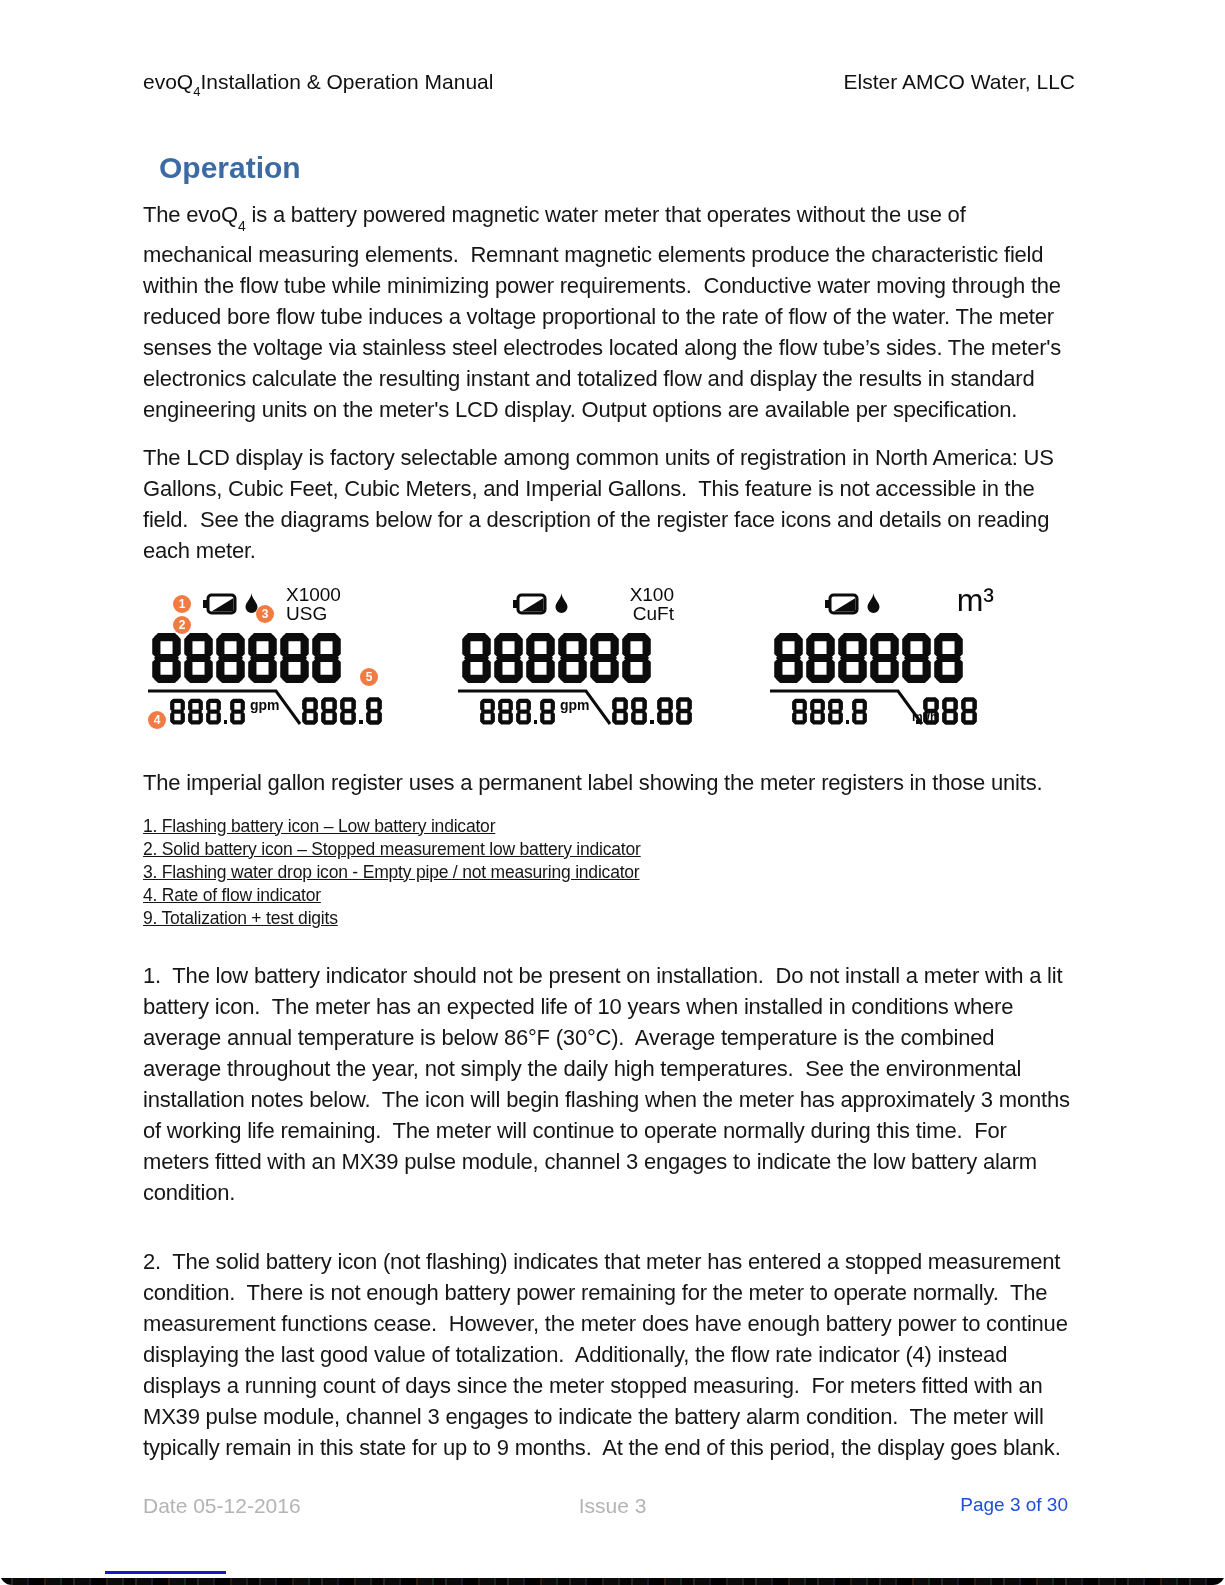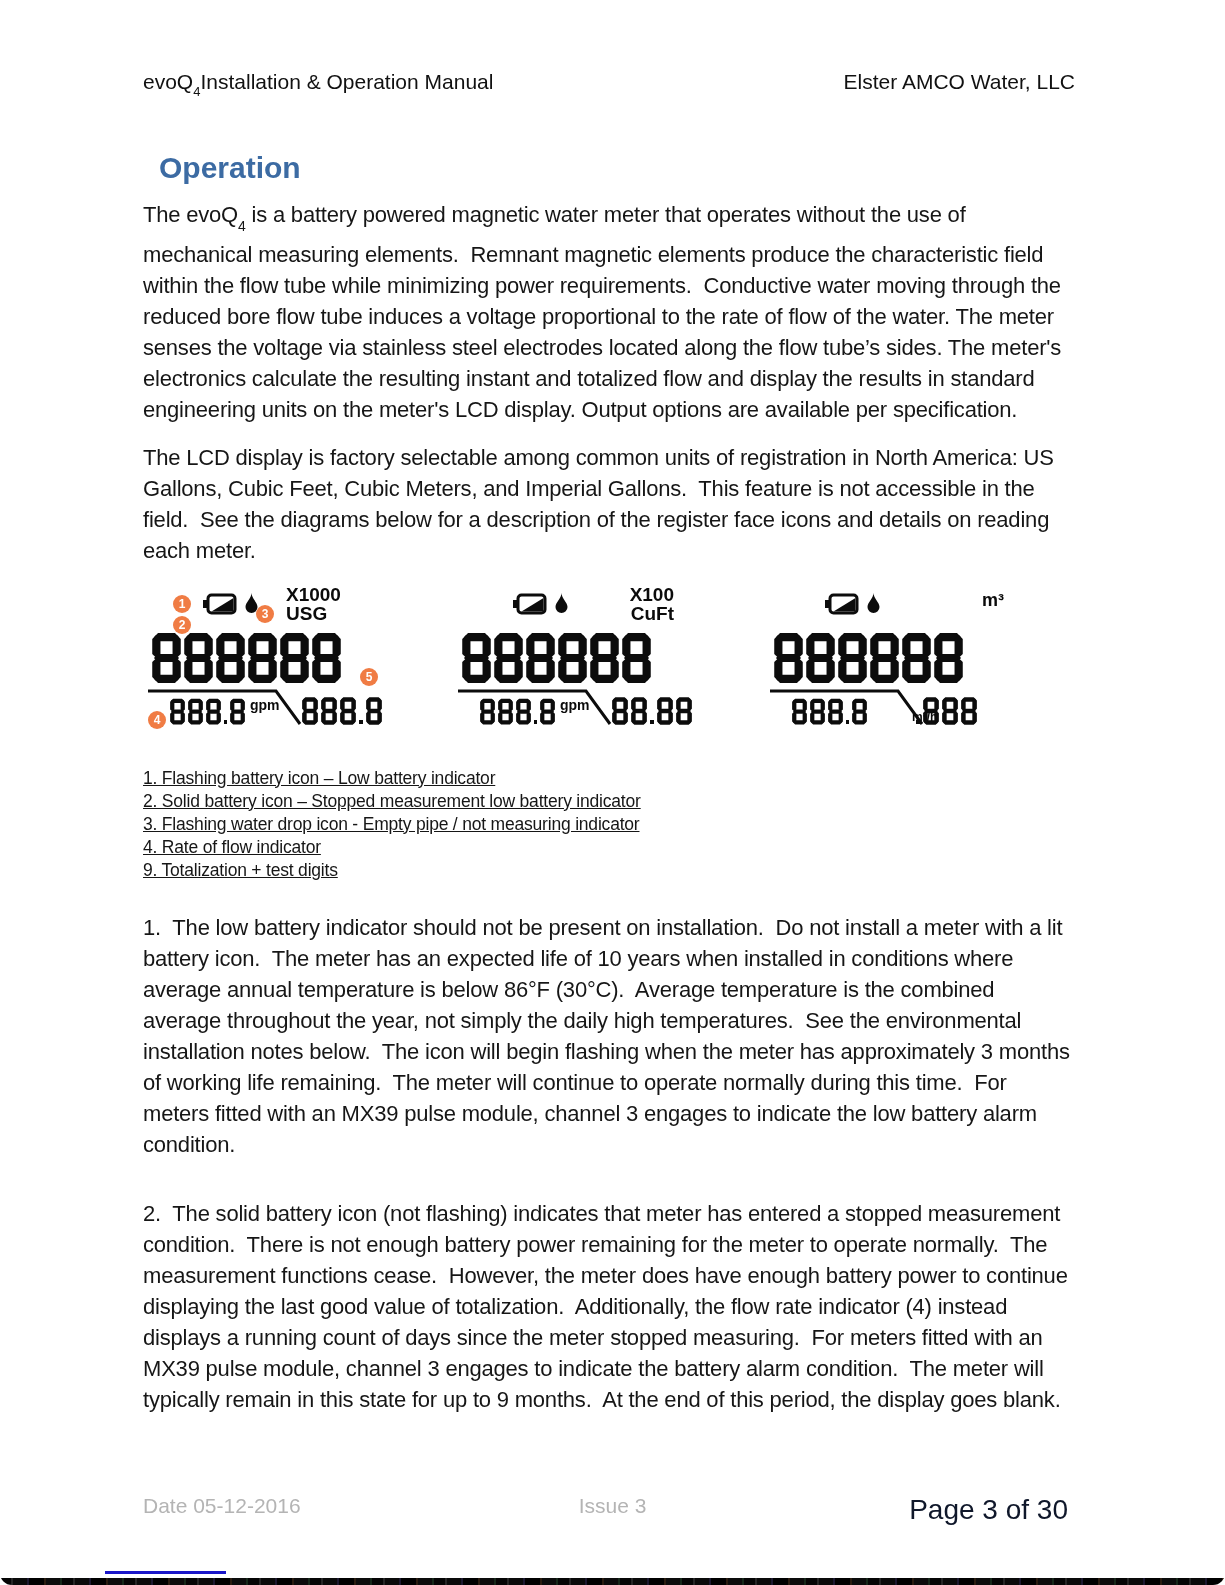--- a/index.html
+++ b/index.html
@@ -14,41 +14,41 @@
   .para .sub{font-size:14px;position:relative;top:3px;}
   .p-last{margin-bottom:0;}
   .item{margin-bottom:38px;}
   .legend{margin:2px 0 30px 0;}
   .legend-item{font-size:17.5px;line-height:23px;letter-spacing:-0.2px;color:#161616;text-decoration:underline;}
   
   .figure{position:relative;height:160px;margin:14px 0 24px 0;}
   .lcd{position:absolute;top:0;width:258px;height:155px;}
   .lcd.d1{left:5px;} .lcd.d2{left:315px;} .lcd.d3{left:627px;}
   .lcd .icons{position:absolute;left:55px;top:10px;display:flex;align-items:center;gap:8px;}
-  .lcd .labels{position:absolute;top:2px;font-weight:bold;font-size:19px;line-height:19px;color:#0b0b0b;}
+  .lcd .labels{position:absolute;top:2px;font-weight:normal;font-size:19px;line-height:19px;color:#0b0b0b;}
   .d1 .labels{left:138px;text-align:left;}
   .d2 .labels{left:148px;width:68px;text-align:right;}
-  .d3 .labels{right:24px;text-align:right;font-size:18px;line-height:24px;top:5px;}
+  .d3 .labels{right:34px;text-align:right;font-size:32px;line-height:24px;top:5px;}
   .lcd .main{position:absolute;left:4px;top:48px;display:flex;gap:3px;align-items:flex-end;}
   .lcd .bottom{position:absolute;left:0;top:106px;width:100%;height:38px;}
   .lcd .guide{position:absolute;left:0;top:0;}
   .rate{position:absolute;left:22px;bottom:2px;display:flex;align-items:flex-end;gap:2px;}
   .rate-unit{font-weight:bold;font-size:14px;line-height:14px;margin-left:3px;align-self:flex-start;color:#0b0b0b;}
   .d3 .rate-unit{align-self:flex-end;font-size:12px;margin-bottom:1px;padding-left:40px;}
   .test{position:absolute;left:154px;bottom:2px;display:flex;align-items:flex-end;gap:2px;}
   .d3 .test{left:146px;}
   .seg-dp{background:#0c0c0c;align-self:flex-end;margin-bottom:1px;}
   .mk{position:absolute;width:18px;height:18px;border-radius:50%;background:#f07c44;color:#fff;
       font-size:12px;font-weight:bold;display:flex;align-items:center;justify-content:center;line-height:1;}
   .mk-1{left:25px;top:12px;} .mk-2{left:25px;top:33px;} .mk-3{left:108px;top:22px;}
   .mk-4{left:0px;top:128px;}  .mk-5{left:212px;top:85px;}
   
   .footer-date{position:absolute;left:143px;top:1494px;font-size:21px;color:#b4b4b4;}
   .footer-issue{position:absolute;left:0;top:1494px;width:100%;text-align:center;font-size:21px;color:#b4b4b4;}
-  .footer-page{position:absolute;right:157px;top:1494px;font-size:28px;color:#0f172a;}
+  .footer-page{position:absolute;right:157px;top:1494px;font-size:19px;color:#1d4ed8;}
   .link-line{position:absolute;left:105px;top:1571px;width:121px;height:3px;background:#1a16c9;}
   .noise-strip{position:absolute;left:0;bottom:0;width:100%;height:7px;background:
      repeating-linear-gradient(90deg,#050505 0 11px,#262626 11px 13px,#0a0a0a 13px 27px,
      #1c1830 27px 29px,#000 29px 44px,#2a1c10 44px 46px,#0c0c0c 46px 60px,#16281a 60px 62px);}
 </style>
 </head>
 <body>
 
 <div class="page">
   <div class="content">
@@ -542,20 +542,21 @@
                   <polygon points="9,52 17.5,60.5 17.5,91.5 9,100 0.5,91.5 0.5,60.5" fill="#0c0c0c"></polygon>
                   <polygon points="51,52 59.5,60.5 59.5,91.5 51,100 42.5,91.5 42.5,60.5" fill="#0c0c0c"></polygon>
                   <polygon points="4,95 12.5,86.5 47.5,86.5 56,95 47.5,103.5 12.5,103.5" fill="#0c0c0c"></polygon>
                 </svg>
               </div>
             </div>
           </div>
         </div>
       </div>
 
+    <p class="para">The imperial gallon register uses a permanent label showing the meter registers in those units.</p>
 
     <div class="legend">
       <div class="legend-item">1. Flashing battery icon – Low battery indicator</div>
       <div class="legend-item">2. Solid battery icon – Stopped measurement low battery indicator</div>
       <div class="legend-item">3. Flashing water drop icon - Empty pipe / not measuring indicator</div>
       <div class="legend-item">4. Rate of flow indicator</div>
       <div class="legend-item">9. Totalization + test digits</div>
     </div>
 
     <p class="para item">1.  The low battery indicator should not be present on installation.  Do not install a meter with a lit battery icon.  The meter has an expected life of 10 years when installed in conditions where average annual temperature is below 86°F (30°C).  Average temperature is the combined average throughout the year, not simply the daily high temperatures.  See the environmental installation notes below.  The icon will begin flashing when the meter has approximately 3 months of working life remaining.  The meter will continue to operate normally during this time.  For meters fitted with an MX39 pulse module, channel 3 engages to indicate the low battery alarm condition.</p>

